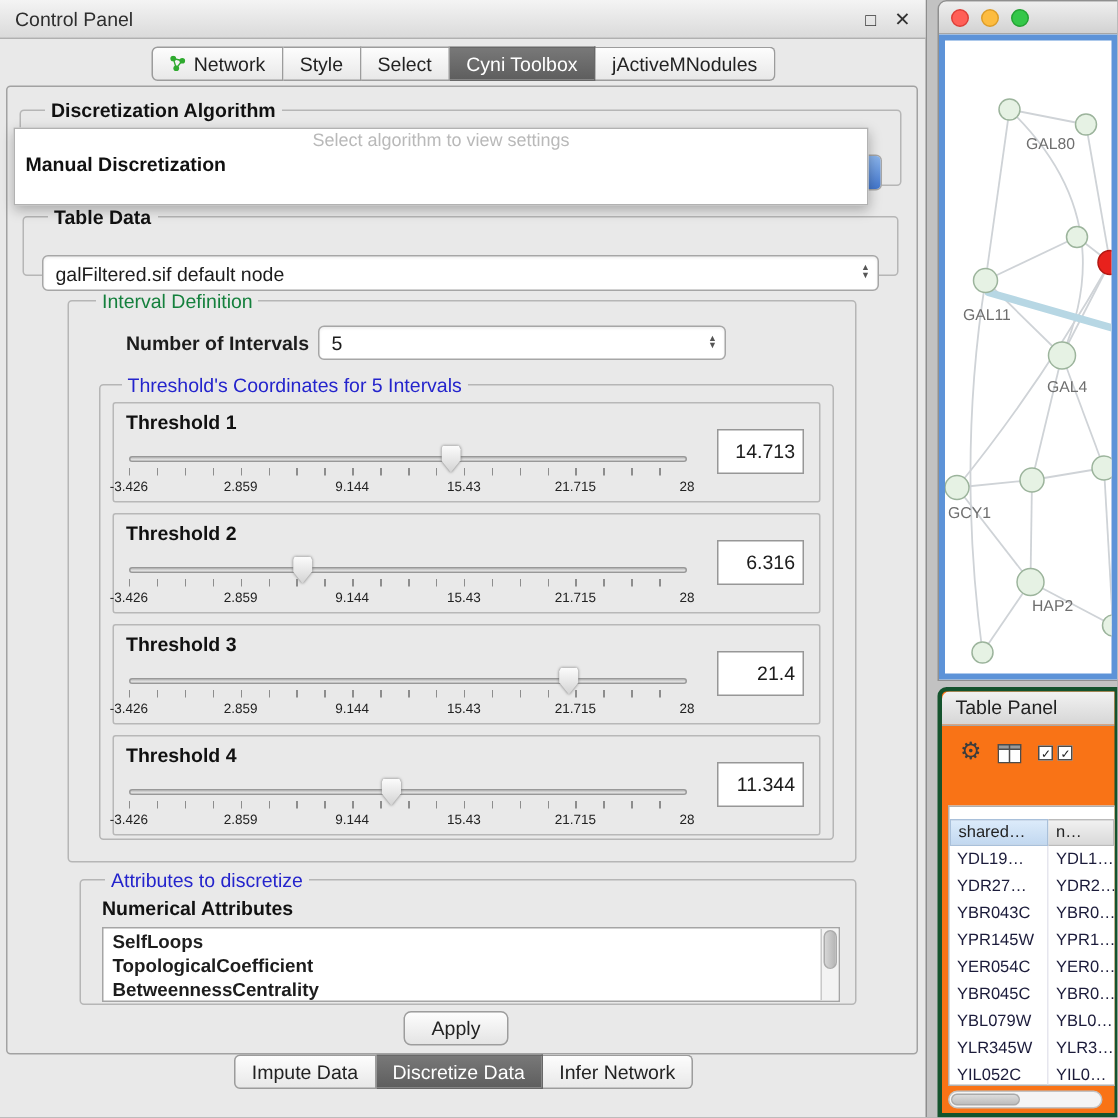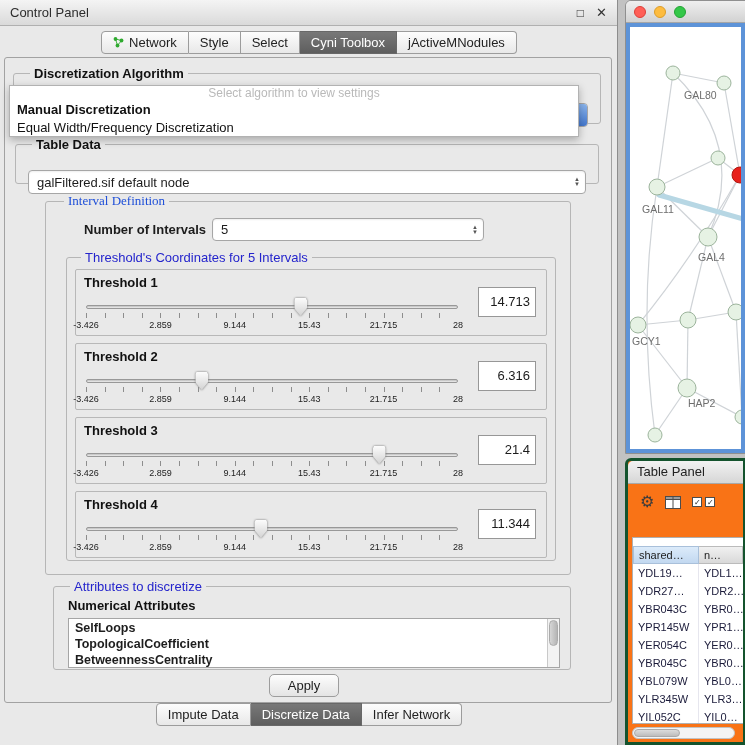--- a/index.html
+++ b/index.html
@@ -29,21 +29,21 @@
   .tab.last{border-radius:0 4px 4px 0;}
   .tab.active{background:linear-gradient(#787878,#5e5e5e);color:#fff;border-color:#686868;}
   .tabicon{display:flex;align-items:center;}
 
   .content{position:absolute;left:4px;top:57px;width:608px;height:646px;
     border:1px solid #a2a2a2;border-radius:3px;}
 
   fieldset.grp{position:absolute;border:1px solid #b6b6b6;border-radius:3px;margin:0;padding:0 10px 6px 10px;}
   legend{font-size:13px;padding:0 4px;margin-left:6px;}
   .legend-black{font-weight:bold;color:#111;}
-  .legend-green{color:#1d4ed8;font-family:Liberation Serif, serif;}
+  .legend-green{color:#15803d;}
   .legend-blue{color:#2424cc;}
 
   .grp.algo{left:8px;top:8px;width:588px;height:58px;}
   .grp.tdata{left:10px;top:79px;width:584px;height:47px;}
   .grp.interval{left:40px;top:135px;width:526px;height:382px;padding:0 12px 8px 12px;}
   .grp.attrs{left:48px;top:521px;width:508px;height:91px;}
 
   
   .combo{display:flex;align-items:center;background:#fff;border:1px solid #a6a6a6;border-radius:4px;
     height:24px;font-size:13px;padding-left:8px;position:relative;
@@ -188,21 +188,20 @@
           <span class="updown">
             <i>▲</i>
             <i>▼</i>
           </span>
         </div>
       </fieldset>
 
       <div class="popup">
         <div class="hint">Select algorithm to view settings</div>
         <div class="opt bold">Manual Discretization</div>
-        <div class="opt">Equal Width/Frequency Discretization</div>
       </div>
 
       <fieldset class="grp tdata">
         <legend class="legend-black">Table Data</legend>
         <div class="combo tdata-combo">
           <span class="cval">galFiltered.sif default node</span>
           <span class="updown">
             <i>▲</i>
             <i>▼</i>
           </span>

